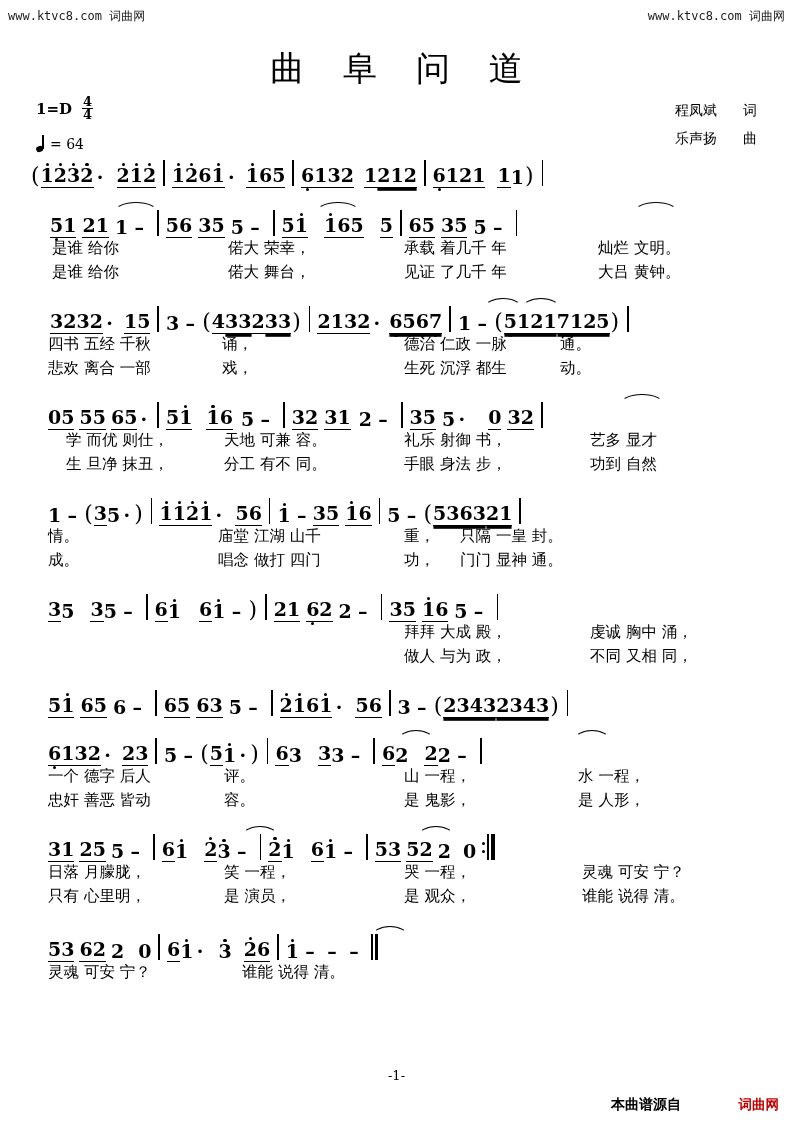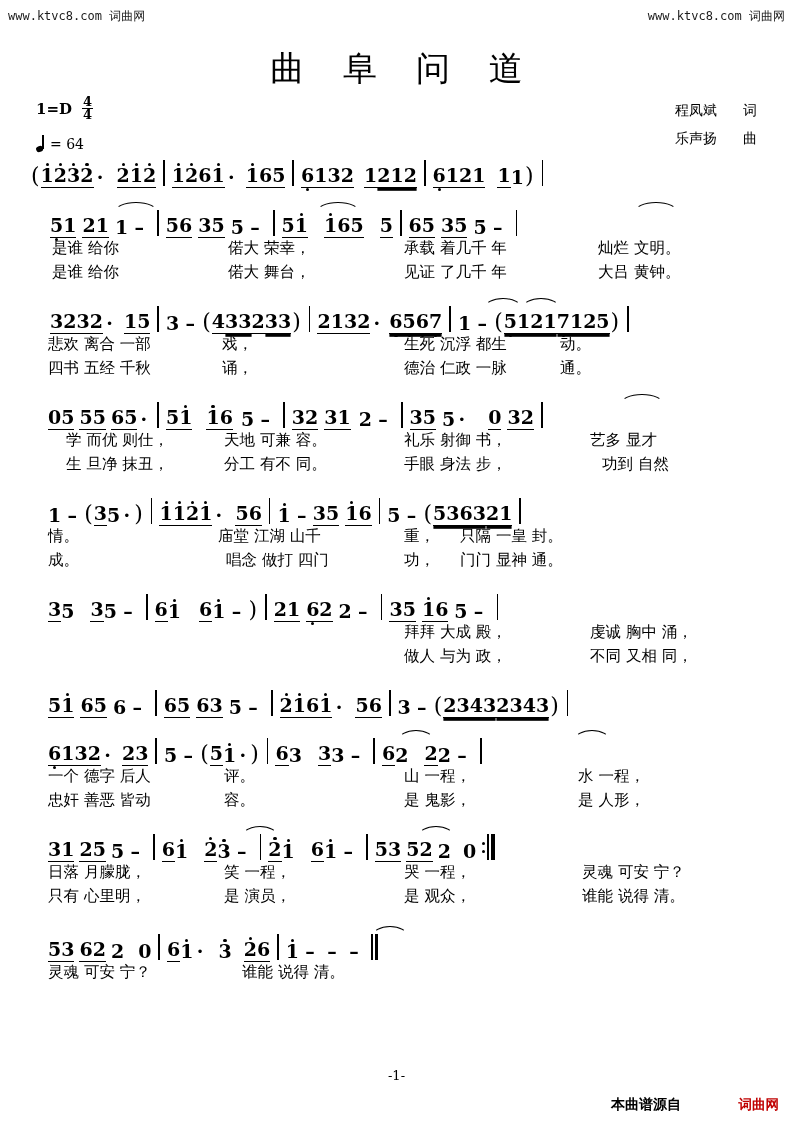--- a/index.html
+++ b/index.html
@@ -367,30 +367,30 @@
         <span class="n">1</span>
         <span class="dash">–</span>
         <span class="paren">(</span>
         <span class="beam2"><span class="n lo">5</span><span class="n">1</span><span class="n">2</span><span class="n">1</span></span>
         <span class="beam2"><span class="n lo">7</span><span class="n">1</span><span class="n">2</span><span class="n">5</span></span>
         <span class="paren">)</span>
       </span>
       <span class="barline"></span>
     </div>
     <div class="lyrics">
+      <span class="ly" style="left:18px">四书 五经  千秋</span>
+      <span class="ly" style="left:192px">诵，</span>
+      <span class="ly" style="left:374px">德治 仁政  一脉</span>
+      <span class="ly" style="left:530px">通。</span>
+    </div>
+    <div class="lyrics">
       <span class="ly" style="left:18px">悲欢 离合  一部</span>
       <span class="ly" style="left:192px">戏，</span>
       <span class="ly" style="left:374px">生死 沉浮  都生</span>
       <span class="ly" style="left:530px">动。</span>
-    </div>
-    <div class="lyrics">
-      <span class="ly" style="left:18px">四书 五经  千秋</span>
-      <span class="ly" style="left:192px">诵，</span>
-      <span class="ly" style="left:374px">德治 仁政  一脉</span>
-      <span class="ly" style="left:530px">通。</span>
     </div>
   </div>
 
   <div class="line" style="margin-top:10px">
     <div class="notes">
       <span class="slur" style="left:590px; width:42px; top:2px"></span>
       <span class="gap" style="width:18px"></span>
       <span class="measure">
         <span class="beam1"><span class="n">0</span><span class="n">5</span></span>
         <span class="gap" style="width:5px"></span>
@@ -433,21 +433,21 @@
     <div class="lyrics">
       <span class="ly" style="left:36px">学 而优 则仕，</span>
       <span class="ly" style="left:194px">天地 可兼 容。</span>
       <span class="ly" style="left:374px">礼乐 射御 书，</span>
       <span class="ly" style="left:560px">艺多      显才</span>
     </div>
     <div class="lyrics">
       <span class="ly" style="left:36px">生 旦净 抹丑，</span>
       <span class="ly" style="left:194px">分工 有不 同。</span>
       <span class="ly" style="left:374px">手眼 身法 步，</span>
-      <span class="ly" style="left:572px">功到      自然</span>
+      <span class="ly" style="left:560px">功到      自然</span>
     </div>
   </div>
 
   <div class="line" style="margin-top:10px">
     <div class="notes">
       <span class="gap" style="width:18px"></span>
       <span class="measure">
         <span class="n">1</span>
         <span class="dash">–</span>
         <span class="paren">(</span>
@@ -483,21 +483,21 @@
       <span class="barline"></span>
     </div>
     <div class="lyrics">
       <span class="ly" style="left:18px">情。</span>
       <span class="ly" style="left:188px">庙堂 江湖  山千</span>
       <span class="ly" style="left:374px">重，</span>
       <span class="ly" style="left:430px">只隔 一皇  封。</span>
     </div>
     <div class="lyrics">
       <span class="ly" style="left:18px">成。</span>
-      <span class="ly" style="left:196px">唱念 做打  四门</span>
+      <span class="ly" style="left:188px">唱念 做打  四门</span>
       <span class="ly" style="left:374px">功，</span>
       <span class="ly" style="left:430px">门门 显神  通。</span>
     </div>
   </div>
 
   <div class="line" style="margin-top:10px">
     <div class="notes">
       <span class="gap" style="width:18px"></span>
       <span class="measure">
         <span class="beam1"><span class="n">3</span></span>

